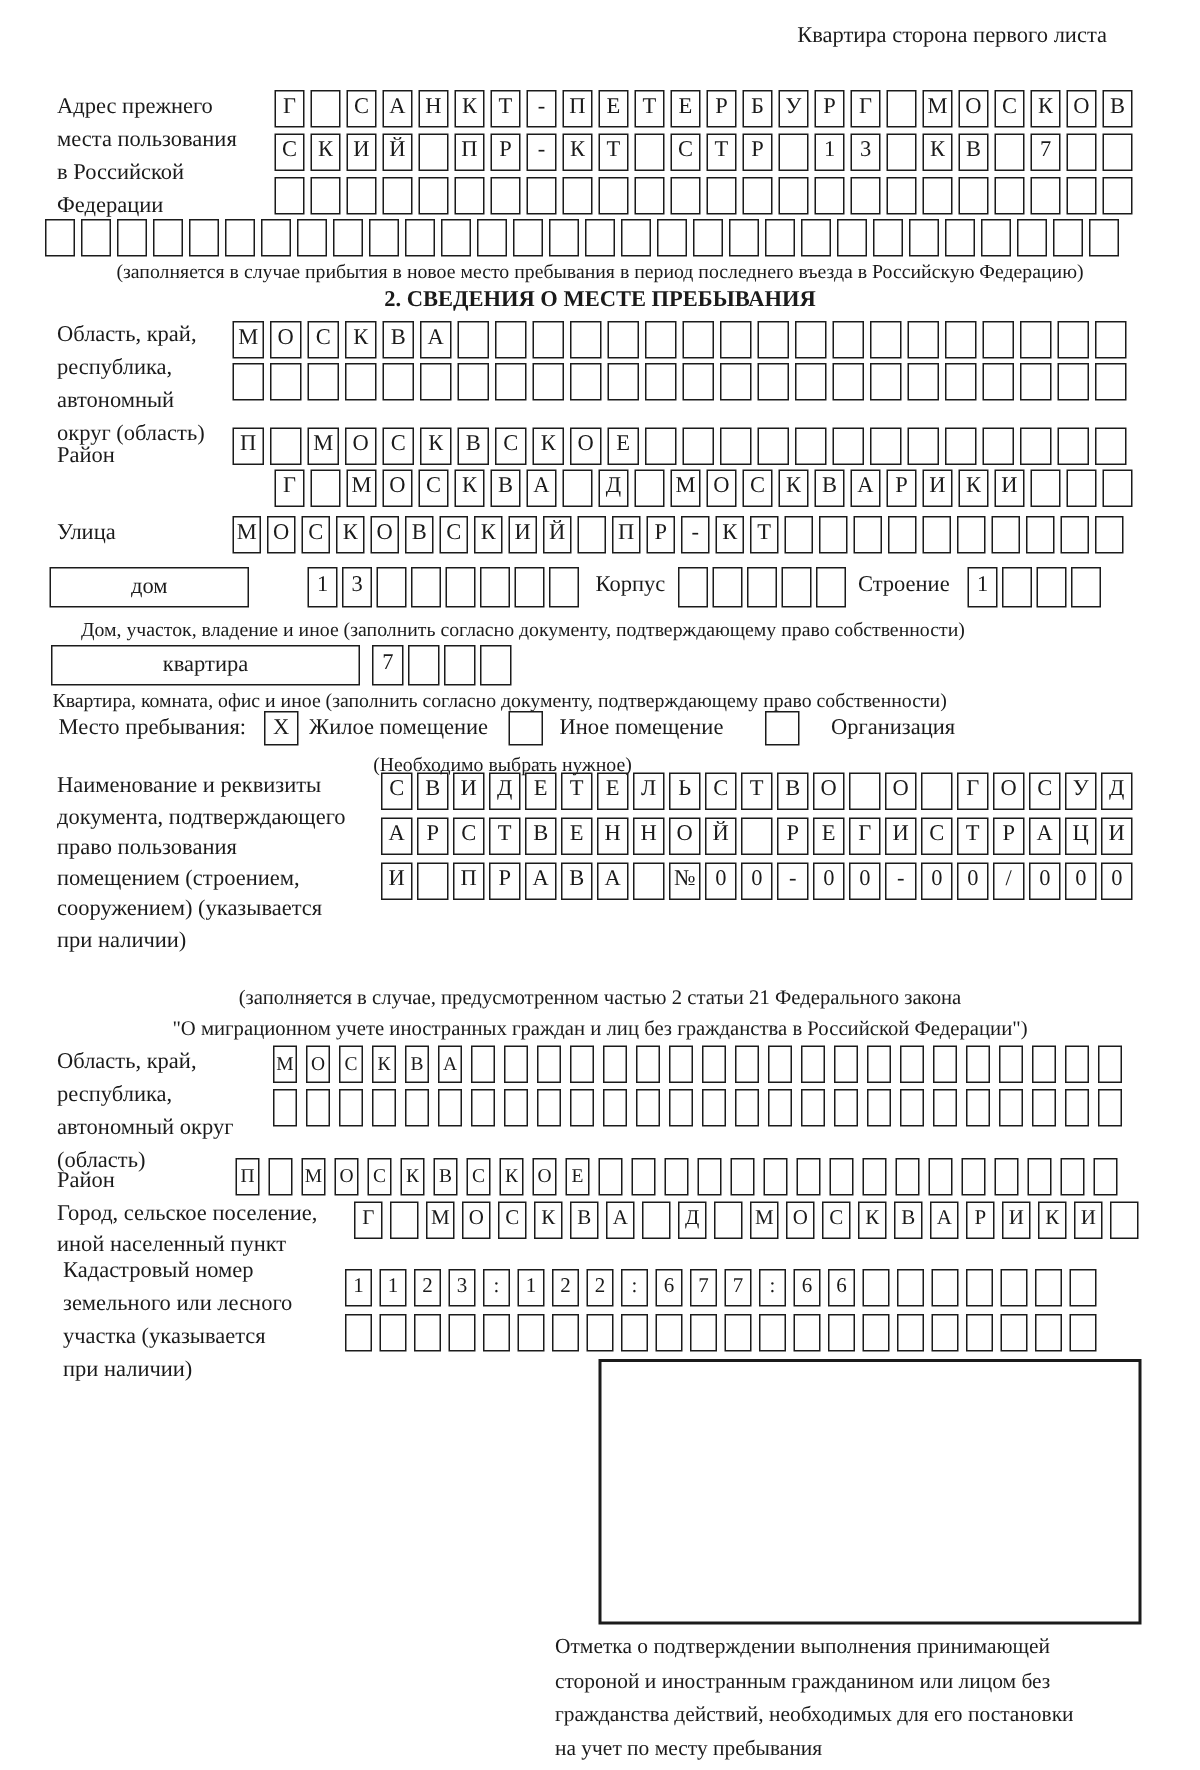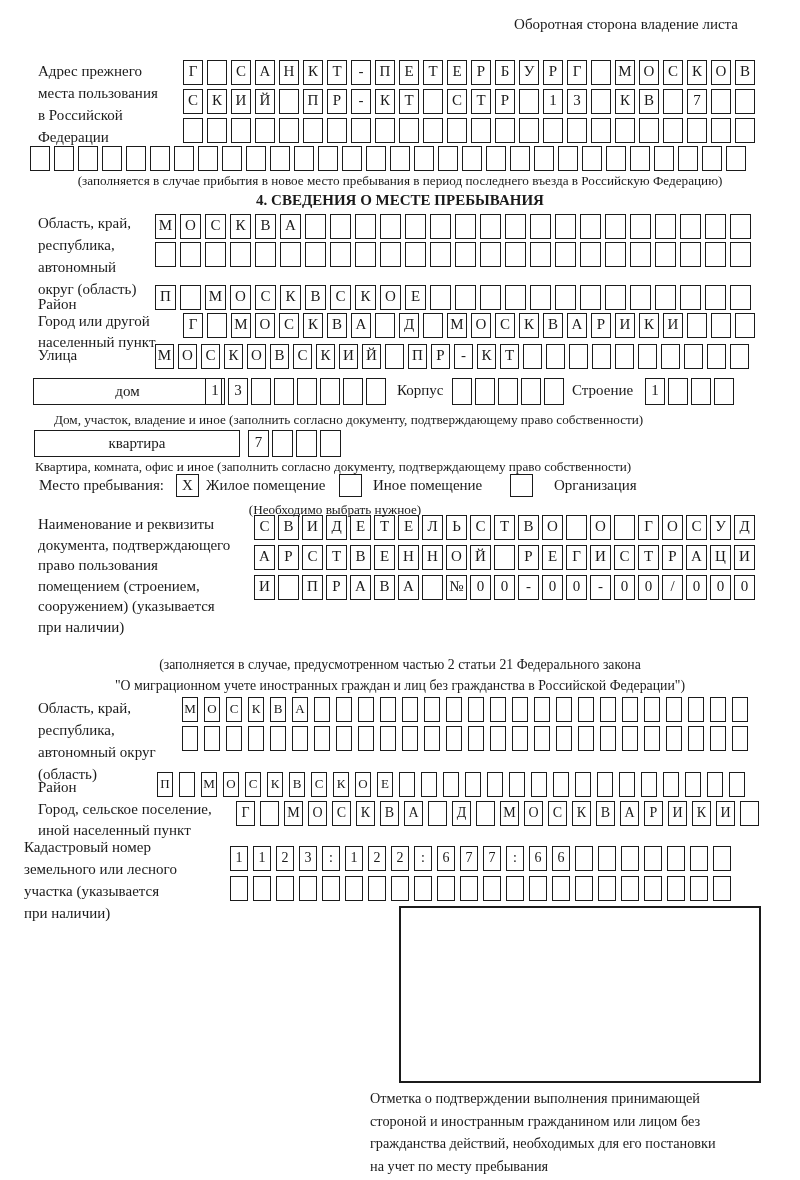--- a/index.html
+++ b/index.html
@@ -32,52 +32,50 @@
     box-sizing:border-box;width:23px;height:23px;border:1.5px solid #1b1b1b;
     text-align:center;font-size:15px;line-height:20px;
   }
   .stampbox{border:2px solid #1b1b1b;}
 </style>
 </head>
 <body>
 
 <div id="page">
 
-  <div class="abs lbl" style="top:16px;right:62px;">Оборотная сторона владение листа</div>
+  <div class="abs lbl" style="top:16px;right:62px;">Квартира сторона первого листа</div>
 
   <div class="abs ml" style="left:38px;top:60px;">Адрес прежнего
 места пользования
 в Российской
 Федерации</div>
   <div class="abs cellrow" style="left:183px;top:60px;--cw:20px;--ch:25px;--mr:4px;"><span class="cell">Г</span><span class="cell"></span><span class="cell">С</span><span class="cell">А</span><span class="cell">Н</span><span class="cell">К</span><span class="cell">Т</span><span class="cell">-</span><span class="cell">П</span><span class="cell">Е</span><span class="cell">Т</span><span class="cell">Е</span><span class="cell">Р</span><span class="cell">Б</span><span class="cell">У</span><span class="cell">Р</span><span class="cell">Г</span><span class="cell"></span><span class="cell">М</span><span class="cell">О</span><span class="cell">С</span><span class="cell">К</span><span class="cell">О</span><span class="cell">В</span></div>
   <div class="abs cellrow" style="left:183px;top:89px;--cw:20px;--ch:25px;--mr:4px;"><span class="cell">С</span><span class="cell">К</span><span class="cell">И</span><span class="cell">Й</span><span class="cell"></span><span class="cell">П</span><span class="cell">Р</span><span class="cell">-</span><span class="cell">К</span><span class="cell">Т</span><span class="cell"></span><span class="cell">С</span><span class="cell">Т</span><span class="cell">Р</span><span class="cell"></span><span class="cell">1</span><span class="cell">3</span><span class="cell"></span><span class="cell">К</span><span class="cell">В</span><span class="cell"></span><span class="cell">7</span><span class="cell"></span><span class="cell"></span></div>
   <div class="abs cellrow" style="left:183px;top:118px;--cw:20px;--ch:25px;--mr:4px;"><span class="cell"></span><span class="cell"></span><span class="cell"></span><span class="cell"></span><span class="cell"></span><span class="cell"></span><span class="cell"></span><span class="cell"></span><span class="cell"></span><span class="cell"></span><span class="cell"></span><span class="cell"></span><span class="cell"></span><span class="cell"></span><span class="cell"></span><span class="cell"></span><span class="cell"></span><span class="cell"></span><span class="cell"></span><span class="cell"></span><span class="cell"></span><span class="cell"></span><span class="cell"></span><span class="cell"></span></div>
   <div class="abs cellrow" style="left:30px;top:146px;--cw:20px;--ch:25px;--mr:4px;"><span class="cell"></span><span class="cell"></span><span class="cell"></span><span class="cell"></span><span class="cell"></span><span class="cell"></span><span class="cell"></span><span class="cell"></span><span class="cell"></span><span class="cell"></span><span class="cell"></span><span class="cell"></span><span class="cell"></span><span class="cell"></span><span class="cell"></span><span class="cell"></span><span class="cell"></span><span class="cell"></span><span class="cell"></span><span class="cell"></span><span class="cell"></span><span class="cell"></span><span class="cell"></span><span class="cell"></span><span class="cell"></span><span class="cell"></span><span class="cell"></span><span class="cell"></span><span class="cell"></span><span class="cell"></span></div>
   <div class="abs cap center" style="top:173px;">(заполняется в случае прибытия в новое место пребывания в период последнего въезда в Российскую Федерацию)</div>
 
-  <div class="abs lbl bold center" style="top:192px;">4. СВЕДЕНИЯ О МЕСТЕ ПРЕБЫВАНИЯ</div>
+  <div class="abs lbl bold center" style="top:192px;">2. СВЕДЕНИЯ О МЕСТЕ ПРЕБЫВАНИЯ</div>
 
   <div class="abs ml" style="left:38px;top:212px;">Область, край,
 республика,
 автономный
 округ (область)</div>
   <div class="abs cellrow" style="left:155px;top:214px;--cw:21px;--ch:25px;--mr:4px;"><span class="cell">М</span><span class="cell">О</span><span class="cell">С</span><span class="cell">К</span><span class="cell">В</span><span class="cell">А</span><span class="cell"></span><span class="cell"></span><span class="cell"></span><span class="cell"></span><span class="cell"></span><span class="cell"></span><span class="cell"></span><span class="cell"></span><span class="cell"></span><span class="cell"></span><span class="cell"></span><span class="cell"></span><span class="cell"></span><span class="cell"></span><span class="cell"></span><span class="cell"></span><span class="cell"></span><span class="cell"></span></div>
   <div class="abs cellrow" style="left:155px;top:242px;--cw:21px;--ch:25px;--mr:4px;"><span class="cell"></span><span class="cell"></span><span class="cell"></span><span class="cell"></span><span class="cell"></span><span class="cell"></span><span class="cell"></span><span class="cell"></span><span class="cell"></span><span class="cell"></span><span class="cell"></span><span class="cell"></span><span class="cell"></span><span class="cell"></span><span class="cell"></span><span class="cell"></span><span class="cell"></span><span class="cell"></span><span class="cell"></span><span class="cell"></span><span class="cell"></span><span class="cell"></span><span class="cell"></span><span class="cell"></span></div>
 
   <div class="abs lbl" style="left:38px;top:296px;">Район</div>
   <div class="abs cellrow" style="left:155px;top:285px;--cw:21px;--ch:25px;--mr:4px;"><span class="cell">П</span><span class="cell"></span><span class="cell">М</span><span class="cell">О</span><span class="cell">С</span><span class="cell">К</span><span class="cell">В</span><span class="cell">С</span><span class="cell">К</span><span class="cell">О</span><span class="cell">Е</span><span class="cell"></span><span class="cell"></span><span class="cell"></span><span class="cell"></span><span class="cell"></span><span class="cell"></span><span class="cell"></span><span class="cell"></span><span class="cell"></span><span class="cell"></span><span class="cell"></span><span class="cell"></span><span class="cell"></span></div>
 
-  <div class="abs ml" style="left:38px;top:311px;line-height:21px;">Город или другой
-населенный пункт</div>
   <div class="abs cellrow" style="left:183px;top:313px;--cw:20px;--ch:25px;--mr:4px;"><span class="cell">Г</span><span class="cell"></span><span class="cell">М</span><span class="cell">О</span><span class="cell">С</span><span class="cell">К</span><span class="cell">В</span><span class="cell">А</span><span class="cell"></span><span class="cell">Д</span><span class="cell"></span><span class="cell">М</span><span class="cell">О</span><span class="cell">С</span><span class="cell">К</span><span class="cell">В</span><span class="cell">А</span><span class="cell">Р</span><span class="cell">И</span><span class="cell">К</span><span class="cell">И</span><span class="cell"></span><span class="cell"></span><span class="cell"></span></div>
 
   <div class="abs lbl" style="left:38px;top:347px;">Улица</div>
   <div class="abs cellrow" style="left:155px;top:344px;--cw:19px;--ch:25px;--mr:4px;"><span class="cell">М</span><span class="cell">О</span><span class="cell">С</span><span class="cell">К</span><span class="cell">О</span><span class="cell">В</span><span class="cell">С</span><span class="cell">К</span><span class="cell">И</span><span class="cell">Й</span><span class="cell"></span><span class="cell">П</span><span class="cell">Р</span><span class="cell">-</span><span class="cell">К</span><span class="cell">Т</span><span class="cell"></span><span class="cell"></span><span class="cell"></span><span class="cell"></span><span class="cell"></span><span class="cell"></span><span class="cell"></span><span class="cell"></span><span class="cell"></span><span class="cell"></span></div>
 
-  <div class="abs labelbox" style="left:33px;top:378px;width:189px;">дом</div>
+  <div class="abs labelbox" style="left:33px;top:378px;width:133px;">дом</div>
   <div class="abs cellrow" style="left:205px;top:378px;--cw:20px;--ch:27px;--mr:3px;"><span class="cell">1</span><span class="cell">3</span><span class="cell"></span><span class="cell"></span><span class="cell"></span><span class="cell"></span><span class="cell"></span><span class="cell"></span></div>
   <div class="abs lbl" style="left:397px;top:382px;">Корпус</div>
   <div class="abs cellrow" style="left:452px;top:378px;--cw:20px;--ch:27px;--mr:3px;"><span class="cell"></span><span class="cell"></span><span class="cell"></span><span class="cell"></span><span class="cell"></span></div>
   <div class="abs lbl" style="left:572px;top:382px;text-align:right;">Строение</div>
   <div class="abs cellrow" style="left:645px;top:378px;--cw:20px;--ch:27px;--mr:3px;"><span class="cell">1</span><span class="cell"></span><span class="cell"></span><span class="cell"></span></div>
   <div class="abs cap" style="left:35px;top:412px;margin-left:19px;">Дом, участок, владение и иное (заполнить согласно документу, подтверждающему право собственности)</div>
 
   <div class="abs labelbox" style="left:34px;top:430px;width:206px;">квартира</div>
   <div class="abs cellrow" style="left:248px;top:430px;--cw:21px;--ch:27px;--mr:3px;"><span class="cell">7</span><span class="cell"></span><span class="cell"></span><span class="cell"></span></div>
   <div class="abs cap" style="left:35px;top:459px;">Квартира, комната, офис и иное (заполнить согласно документу, подтверждающему право собственности)</div>
@@ -111,21 +109,21 @@
   <div class="abs cellrow" style="left:182px;top:697px;--cw:16px;--ch:25px;--mr:6px;--fs:13px;"><span class="cell">М</span><span class="cell">О</span><span class="cell">С</span><span class="cell">К</span><span class="cell">В</span><span class="cell">А</span><span class="cell"></span><span class="cell"></span><span class="cell"></span><span class="cell"></span><span class="cell"></span><span class="cell"></span><span class="cell"></span><span class="cell"></span><span class="cell"></span><span class="cell"></span><span class="cell"></span><span class="cell"></span><span class="cell"></span><span class="cell"></span><span class="cell"></span><span class="cell"></span><span class="cell"></span><span class="cell"></span><span class="cell"></span><span class="cell"></span></div>
   <div class="abs cellrow" style="left:182px;top:726px;--cw:16px;--ch:25px;--mr:6px;--fs:13px;"><span class="cell"></span><span class="cell"></span><span class="cell"></span><span class="cell"></span><span class="cell"></span><span class="cell"></span><span class="cell"></span><span class="cell"></span><span class="cell"></span><span class="cell"></span><span class="cell"></span><span class="cell"></span><span class="cell"></span><span class="cell"></span><span class="cell"></span><span class="cell"></span><span class="cell"></span><span class="cell"></span><span class="cell"></span><span class="cell"></span><span class="cell"></span><span class="cell"></span><span class="cell"></span><span class="cell"></span><span class="cell"></span><span class="cell"></span></div>
 
   <div class="abs lbl" style="left:38px;top:779px;">Район</div>
   <div class="abs cellrow" style="left:157px;top:772px;--cw:16px;--ch:25px;--mr:6px;--fs:13px;"><span class="cell">П</span><span class="cell"></span><span class="cell">М</span><span class="cell">О</span><span class="cell">С</span><span class="cell">К</span><span class="cell">В</span><span class="cell">С</span><span class="cell">К</span><span class="cell">О</span><span class="cell">Е</span><span class="cell"></span><span class="cell"></span><span class="cell"></span><span class="cell"></span><span class="cell"></span><span class="cell"></span><span class="cell"></span><span class="cell"></span><span class="cell"></span><span class="cell"></span><span class="cell"></span><span class="cell"></span><span class="cell"></span><span class="cell"></span><span class="cell"></span><span class="cell"></span></div>
 
   <div class="abs ml" style="left:38px;top:799px;line-height:21px;">Город, сельское поселение,
 иной населенный пункт</div>
   <div class="abs cellrow" style="left:236px;top:801px;--cw:19px;--ch:25px;--mr:5px;--fs:14px;"><span class="cell">Г</span><span class="cell"></span><span class="cell">М</span><span class="cell">О</span><span class="cell">С</span><span class="cell">К</span><span class="cell">В</span><span class="cell">А</span><span class="cell"></span><span class="cell">Д</span><span class="cell"></span><span class="cell">М</span><span class="cell">О</span><span class="cell">С</span><span class="cell">К</span><span class="cell">В</span><span class="cell">А</span><span class="cell">Р</span><span class="cell">И</span><span class="cell">К</span><span class="cell">И</span><span class="cell"></span></div>
 
-  <div class="abs ml" style="left:24px;top:836px;">Кадастровый номер
+  <div class="abs ml" style="left:42px;top:836px;">Кадастровый номер
 земельного или лесного
 участка (указывается
 при наличии)</div>
   <div class="abs cellrow" style="left:230px;top:846px;--cw:18px;--ch:25px;--mr:5px;--fs:14px;"><span class="cell">1</span><span class="cell">1</span><span class="cell">2</span><span class="cell">3</span><span class="cell">:</span><span class="cell">1</span><span class="cell">2</span><span class="cell">2</span><span class="cell">:</span><span class="cell">6</span><span class="cell">7</span><span class="cell">7</span><span class="cell">:</span><span class="cell">6</span><span class="cell">6</span><span class="cell"></span><span class="cell"></span><span class="cell"></span><span class="cell"></span><span class="cell"></span><span class="cell"></span><span class="cell"></span></div>
   <div class="abs cellrow" style="left:230px;top:876px;--cw:18px;--ch:25px;--mr:5px;--fs:14px;"><span class="cell"></span><span class="cell"></span><span class="cell"></span><span class="cell"></span><span class="cell"></span><span class="cell"></span><span class="cell"></span><span class="cell"></span><span class="cell"></span><span class="cell"></span><span class="cell"></span><span class="cell"></span><span class="cell"></span><span class="cell"></span><span class="cell"></span><span class="cell"></span><span class="cell"></span><span class="cell"></span><span class="cell"></span><span class="cell"></span><span class="cell"></span><span class="cell"></span></div>
 
   <div class="abs stampbox" style="left:399px;top:906px;width:358px;height:173px;"></div>
   <div class="abs ml" style="left:370px;top:1087px;width:420px;line-height:22.5px;font-size:14.3px;">Отметка о подтверждении выполнения принимающей
 стороной и иностранным гражданином или лицом без
 гражданства действий, необходимых для его постановки

